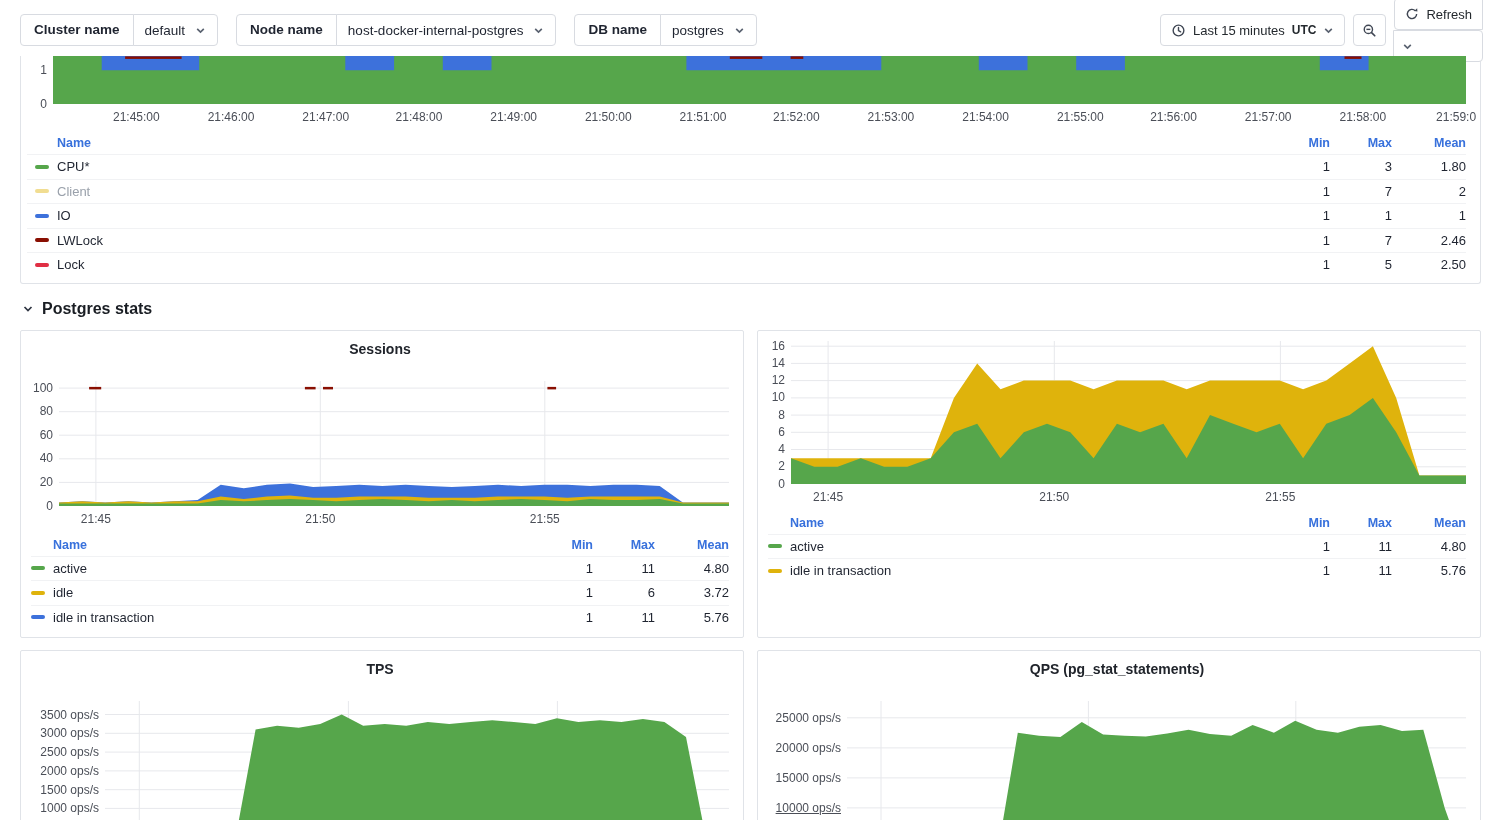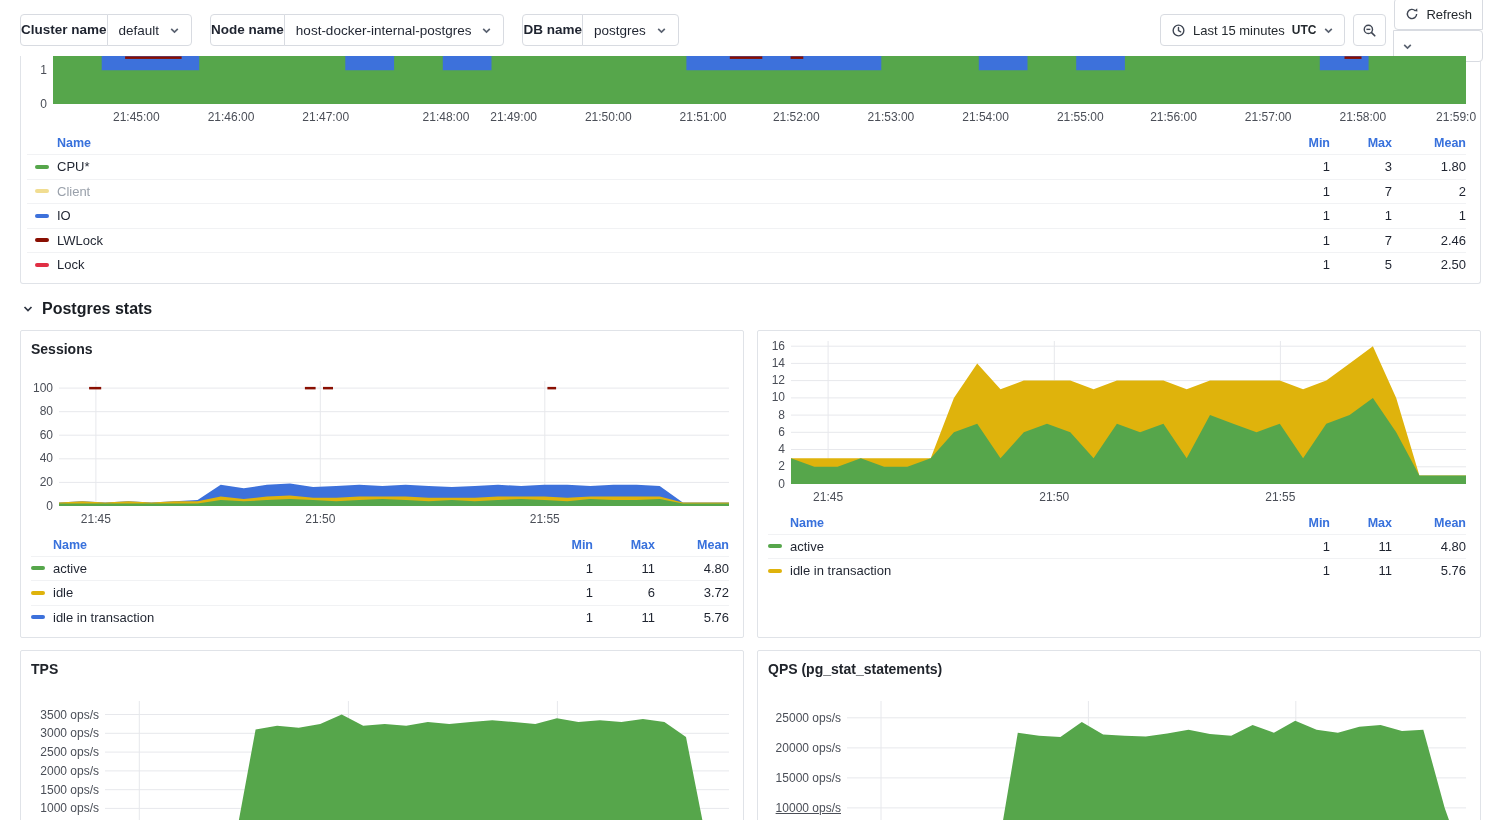--- a/index.html
+++ b/index.html
@@ -7,21 +7,21 @@
     width:1499px;height:820px;overflow:hidden;background:#ffffff;
     font-family:"Liberation Sans", sans-serif;color:#1f2430;
     -webkit-font-smoothing:antialiased;
   }
   
   .navbar{display:flex;justify-content:space-between;align-items:center;
     padding:14px 16px 10px 20px;box-sizing:border-box;height:56px;}
   .nav-left{display:flex;gap:18px;}
   .var-group{display:flex;}
   .var-label{height:32px;line-height:30px;box-sizing:border-box;border:1px solid #d8dbe1;
-    border-radius:4px 0 0 4px;padding:0 0;font-size:13.5px;font-weight:600;color:#1f2430;background:#fff;}
+    border-radius:4px 0 0 4px;padding:0 13px;font-size:13.5px;font-weight:600;color:#1f2430;background:#fff;}
   .var-select{height:32px;box-sizing:border-box;border:1px solid #d8dbe1;margin-left:-1px;
     border-radius:0 4px 4px 0;padding:10px 11px;display:flex;align-items:center;gap:10px;
     font-size:13.5px;color:#1f2430;background:#fff;cursor:pointer;}
   .nav-right{display:flex;gap:8px;align-items:center;}
   .btn{height:32px;box-sizing:border-box;border:1px solid #d8dbe1;border-radius:4px;background:#fff;
     display:flex;align-items:center;gap:7px;padding:12px 10px;font-size:13px;font-weight:500;
     color:#24292e;cursor:pointer;}
   .btn.square{width:33px;justify-content:center;padding:0;}
   .btn-group{display:flex;flex-direction:column;}
   .btn-group .btn:first-child{border-radius:4px 0 0 4px;}
@@ -54,21 +54,21 @@
   .legend-row.disabled .marker{opacity:0.45;}
   .legend.wide .legend-header,.legend.wide .legend-row{padding-left:8px;}
   
   .section-header{display:flex;align-items:center;gap:8px;margin:16px 0 12px 22px;cursor:pointer;}
   .section-title{font-size:16px;font-weight:700;color:#191d23;}
   
   .panels{display:grid;grid-template-columns:724px 724px;column-gap:13px;row-gap:12px;
     margin:0 18px 0 20px;}
   .panel{background:#fff;border:1px solid #e0e3e8;border-radius:2px;
     padding:10px 14px 8px 10px;box-sizing:border-box;}
-  .panel-title{font-size:14px;font-weight:600;color:#20242b;margin-bottom:24px;cursor:pointer;}
+  .panel-title{font-size:14px;font-weight:600;color:#20242b;margin-bottom:24px;cursor:pointer;text-align:center;}
 </style>
 </head>
 <body>
 
 <header class="navbar">
   <div class="nav-left">
     <div class="var-group">
       <span class="var-label">Cluster name</span>
       <span class="var-select">
         <span>default</span>
@@ -178,21 +178,21 @@
           <rect x="737.6" y="0.4" width="12.7" height="2.5" fill="#890f02"></rect>
           <rect x="1291.5" y="0.4" width="17.0" height="2.5" fill="#890f02"></rect>
         </svg>
       </div>
       <span class="ytick" style="top: 14.1972px; width: 20px;">1</span>
       <span class="ytick" style="top: 48px; width: 20px;">0</span>
       <div class="xticks" style="height: 26px;">
         <span class="xtick" style="left: 83.367px;">21:45:00</span>
         <span class="xtick" style="left: 178.038px;">21:46:00</span>
         <span class="xtick" style="left: 272.709px;">21:47:00</span>
-        <span class="xtick" style="left: 365.967px; margin-left: 27px;">21:48:00</span>
+        <span class="xtick" style="left: 365.967px;">21:48:00</span>
         <span class="xtick" style="left: 460.638px;">21:49:00</span>
         <span class="xtick" style="left: 555.309px;">21:50:00</span>
         <span class="xtick" style="left: 649.98px;">21:51:00</span>
         <span class="xtick" style="left: 743.238px;">21:52:00</span>
         <span class="xtick" style="left: 837.909px;">21:53:00</span>
         <span class="xtick" style="left: 932.58px;">21:54:00</span>
         <span class="xtick" style="left: 1027.25px;">21:55:00</span>
         <span class="xtick" style="left: 1120.51px;">21:56:00</span>
         <span class="xtick" style="left: 1215.18px;">21:57:00</span>
         <span class="xtick" style="left: 1309.85px;">21:58:00</span>

